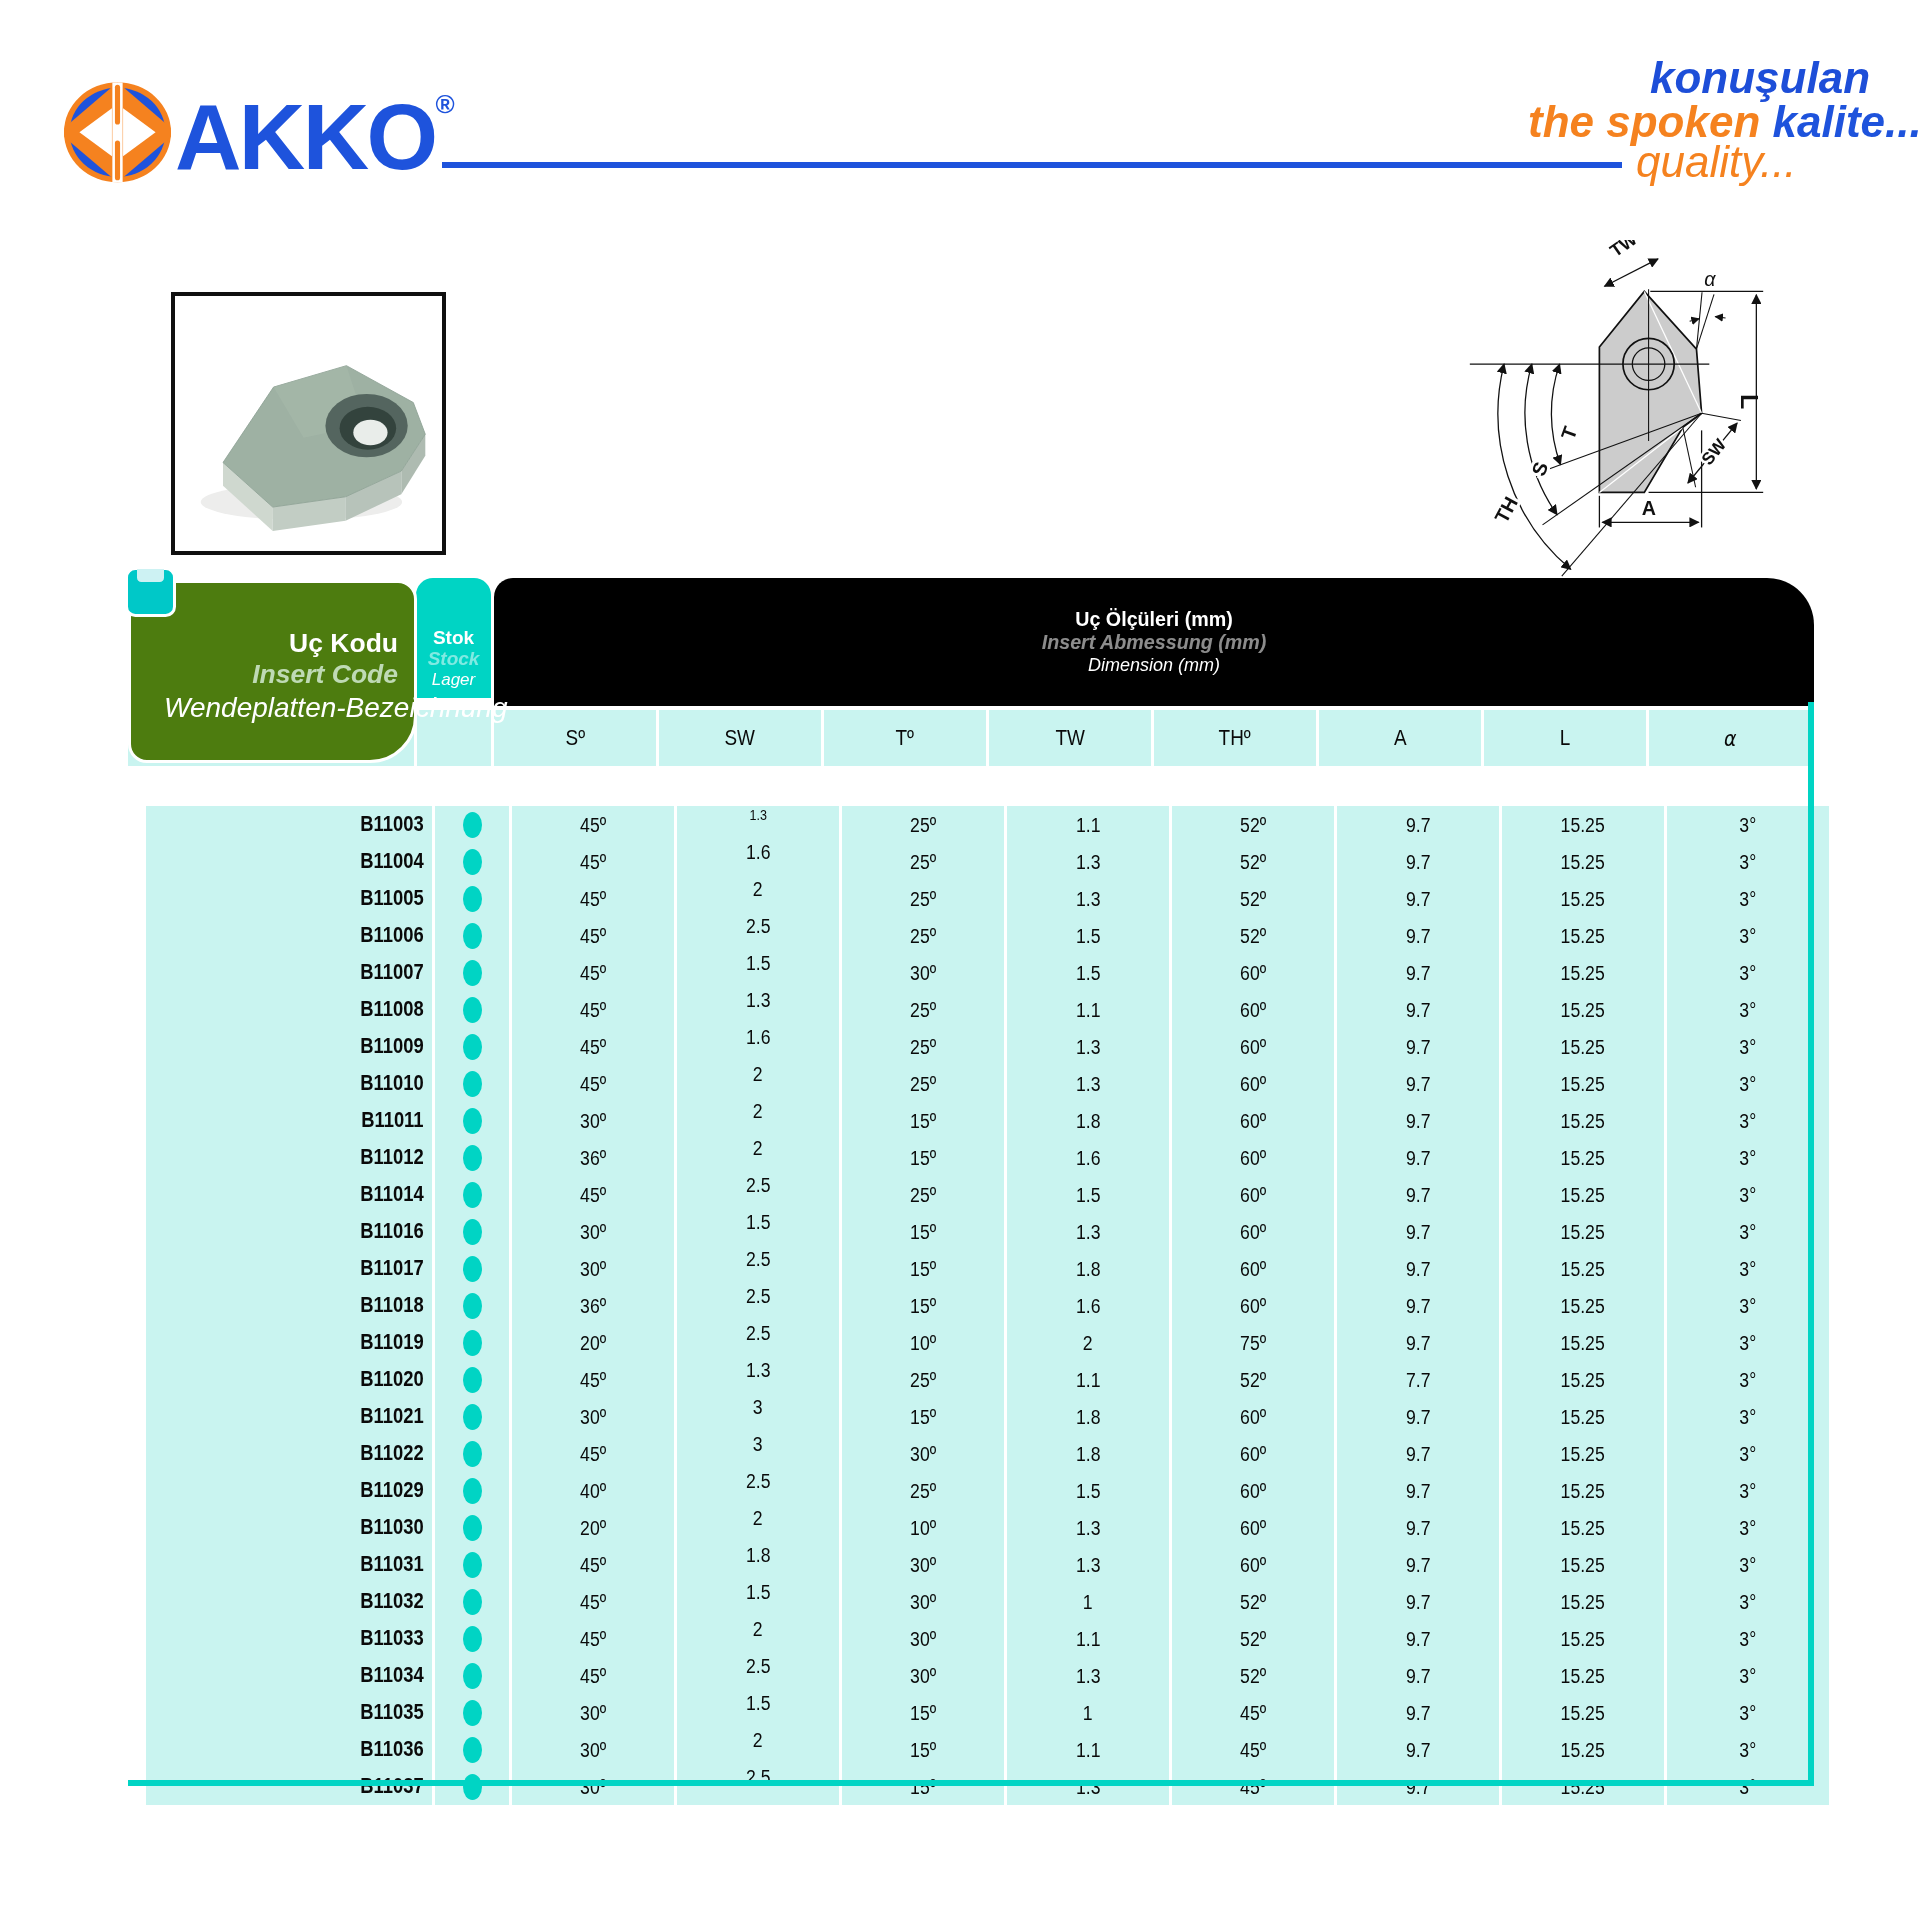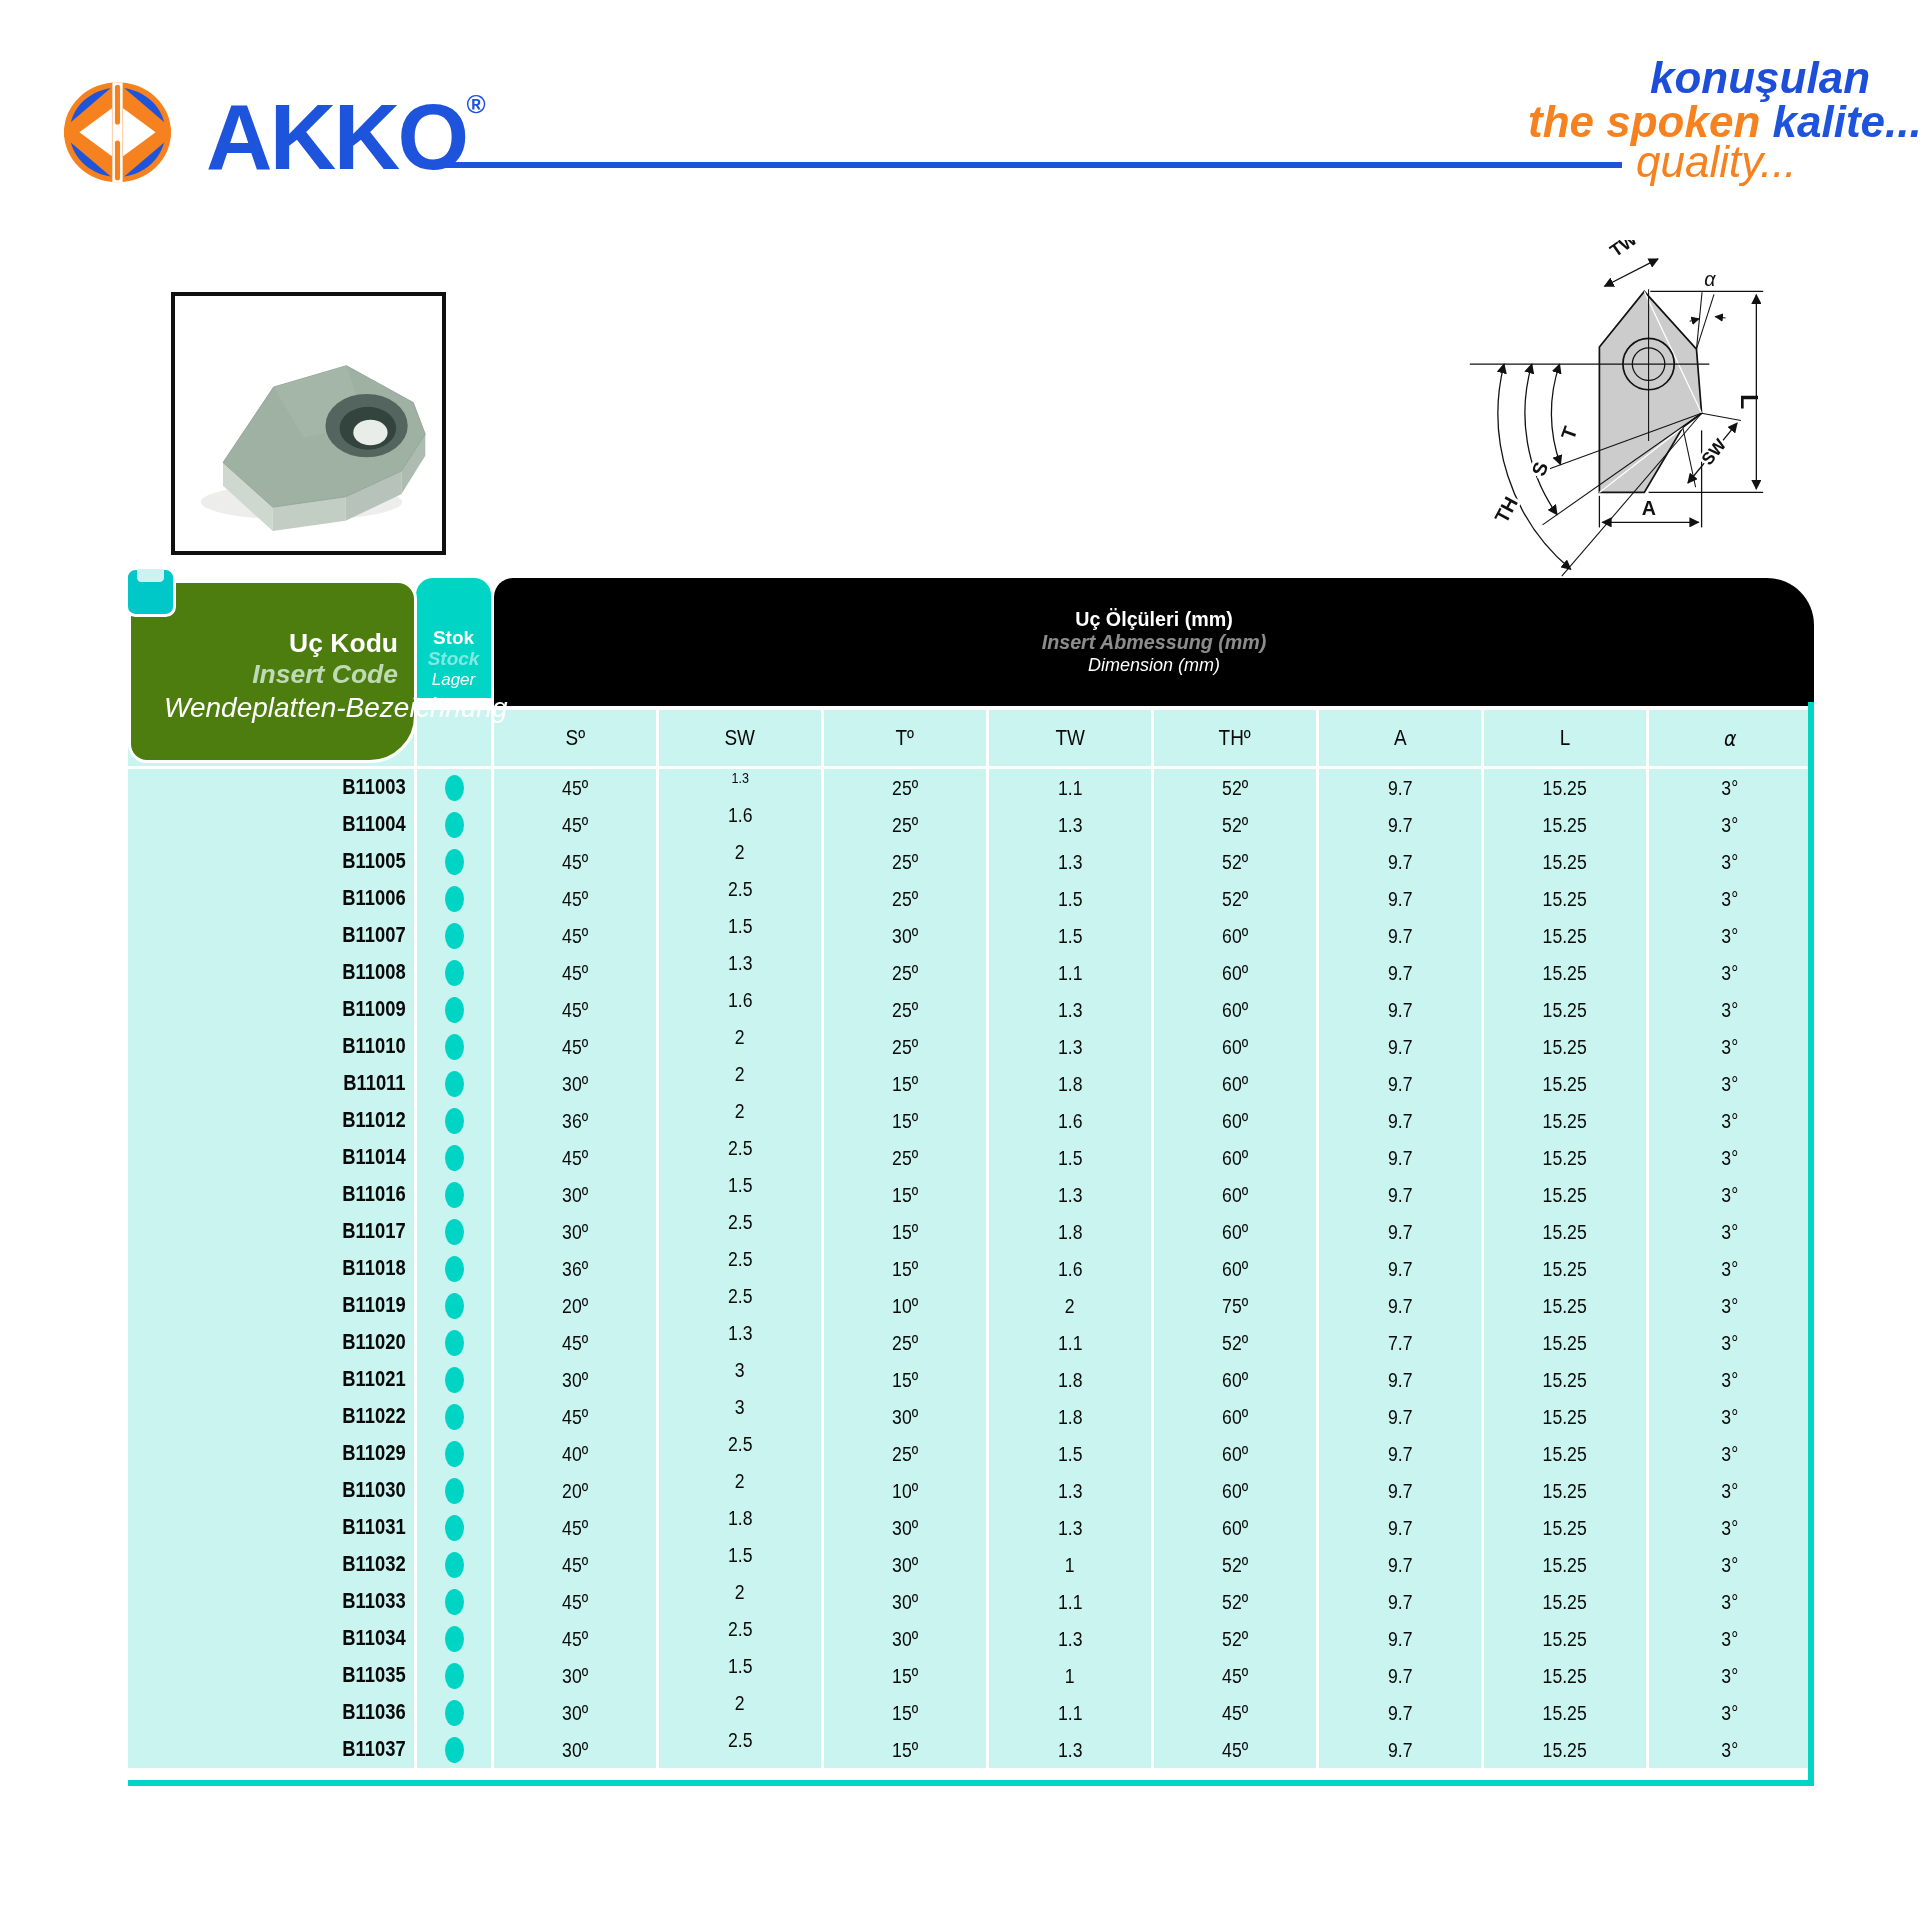--- a/index.html
+++ b/index.html
@@ -4,21 +4,21 @@
 <style>
   html,body { margin:0; padding:0; background:#fff; }
   .page {
     position:relative; width:1926px; height:1926px; background:#ffffff;
     font-family:"Liberation Sans", sans-serif; overflow:hidden;
   }
   
   .logo-icon { position:absolute; left:64px; top:82px; width:107px; height:101px; }
   .wordmark {
     position:absolute; left:175px; top:91px; font-size:92px; font-weight:bold;
-    color:#1e53dc; line-height:1; letter-spacing:-2.6px;margin-left:31px;
+    color:#1e53dc; line-height:1; letter-spacing:-2.6px;
   }
   .wordmark .reg { font-size:26px; font-weight:bold; position:relative; top:-56px; letter-spacing:0; }
   .rule { position:absolute; left:442px; top:162px; width:1180px; height:5.6px; background:#1e53dc; }
   .tag { position:absolute; font-style:italic; line-height:1.1; white-space:nowrap; }
   .tag1 { left:1650px; top:54px; font-size:44px; font-weight:bold; color:#1d4ed8; }
   .tag2 { left:1528px; top:98px; font-size:44px; }
   .tag2 .en { font-weight:bold; color:#f5821f; }
   .tag2 .tr { font-weight:600; color:#1e53dc; }
   .tag3 { left:1636px; top:138px; font-size:44px; font-weight:500; color:#f5821f; }
   
@@ -64,21 +64,21 @@
   }
   .tab .notch {
     position:absolute; left:8.6px; top:-0.9px; width:27px; height:13px;
     background:#cdf2f3; border-radius:0 0 4.3px 4.3px;
   }
   .thead, .tbody {
     position:absolute; left:128px; display:grid;
     grid-template-columns:286px 77px repeat(8, 165px);
   }
   .thead { top:710px; height:56px; grid-auto-rows:56px; }
-  .tbody { top:769px; grid-auto-rows:37px; }
+  .tbody { top:806px; grid-auto-rows:37px;margin-left:18px; }
   .cell {
     background:#c9f4f0; display:flex; align-items:center; justify-content:center;
     font-size:20.5px; color:#0a0a0a; box-sizing:border-box;
   }
   .cell.sep { border-left:3px solid #fff; }
   .thead .cell { font-size:22px; }
   .thead .alpha { font-style:italic; font-family:"DejaVu Sans", sans-serif; }
   .cell .t { display:inline-block; transform:scaleX(.86); }
   .cell.code { justify-content:flex-end; padding-right:8.6px; font-weight:bold; font-size:21.4px; }
   .cell.code .t { transform-origin:right center; }

